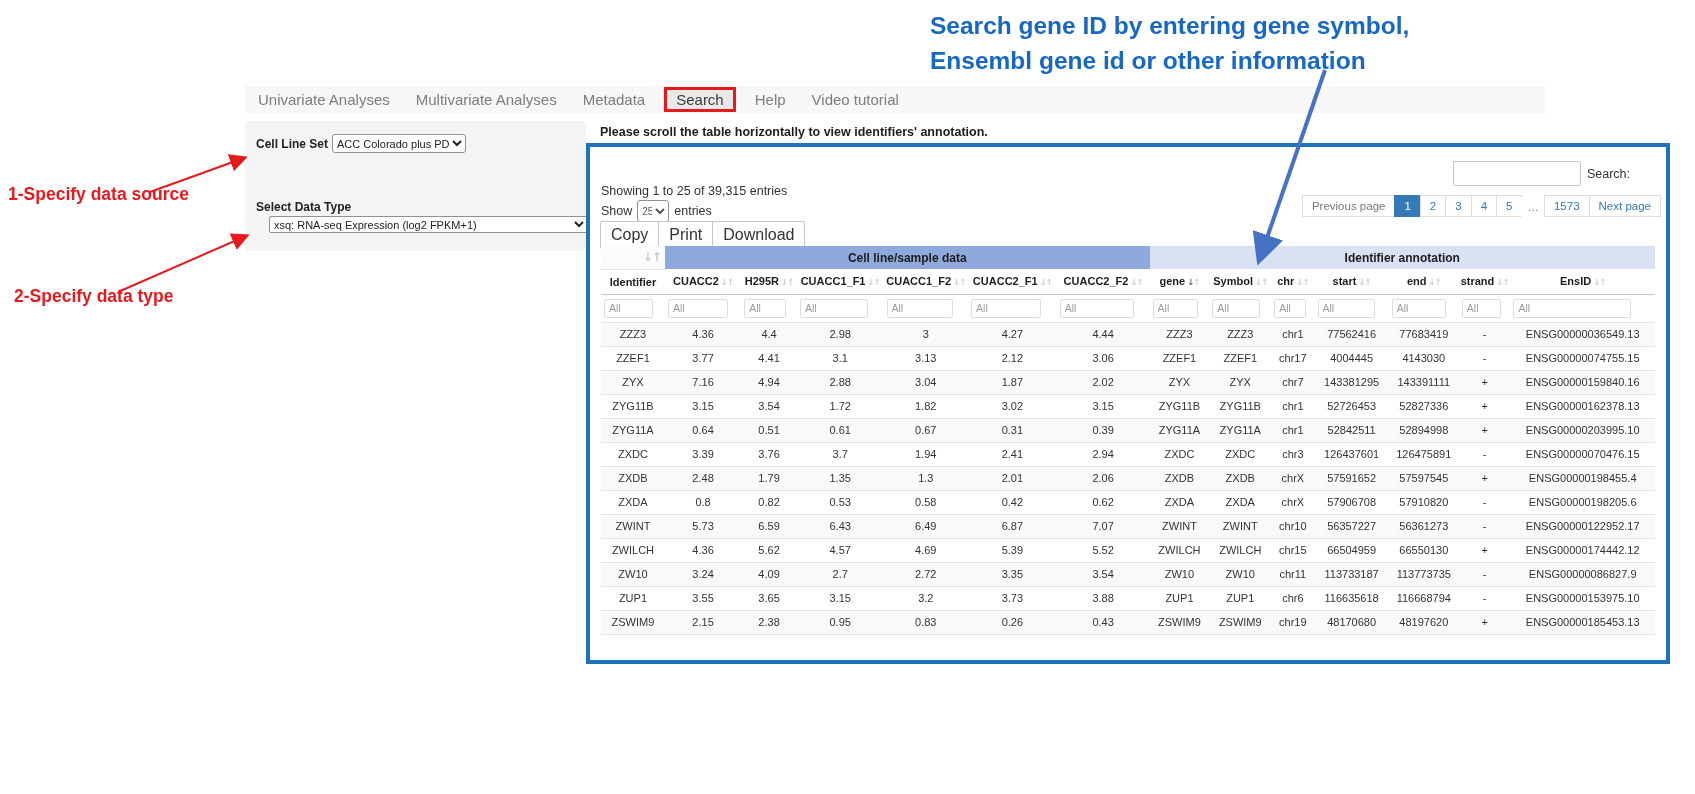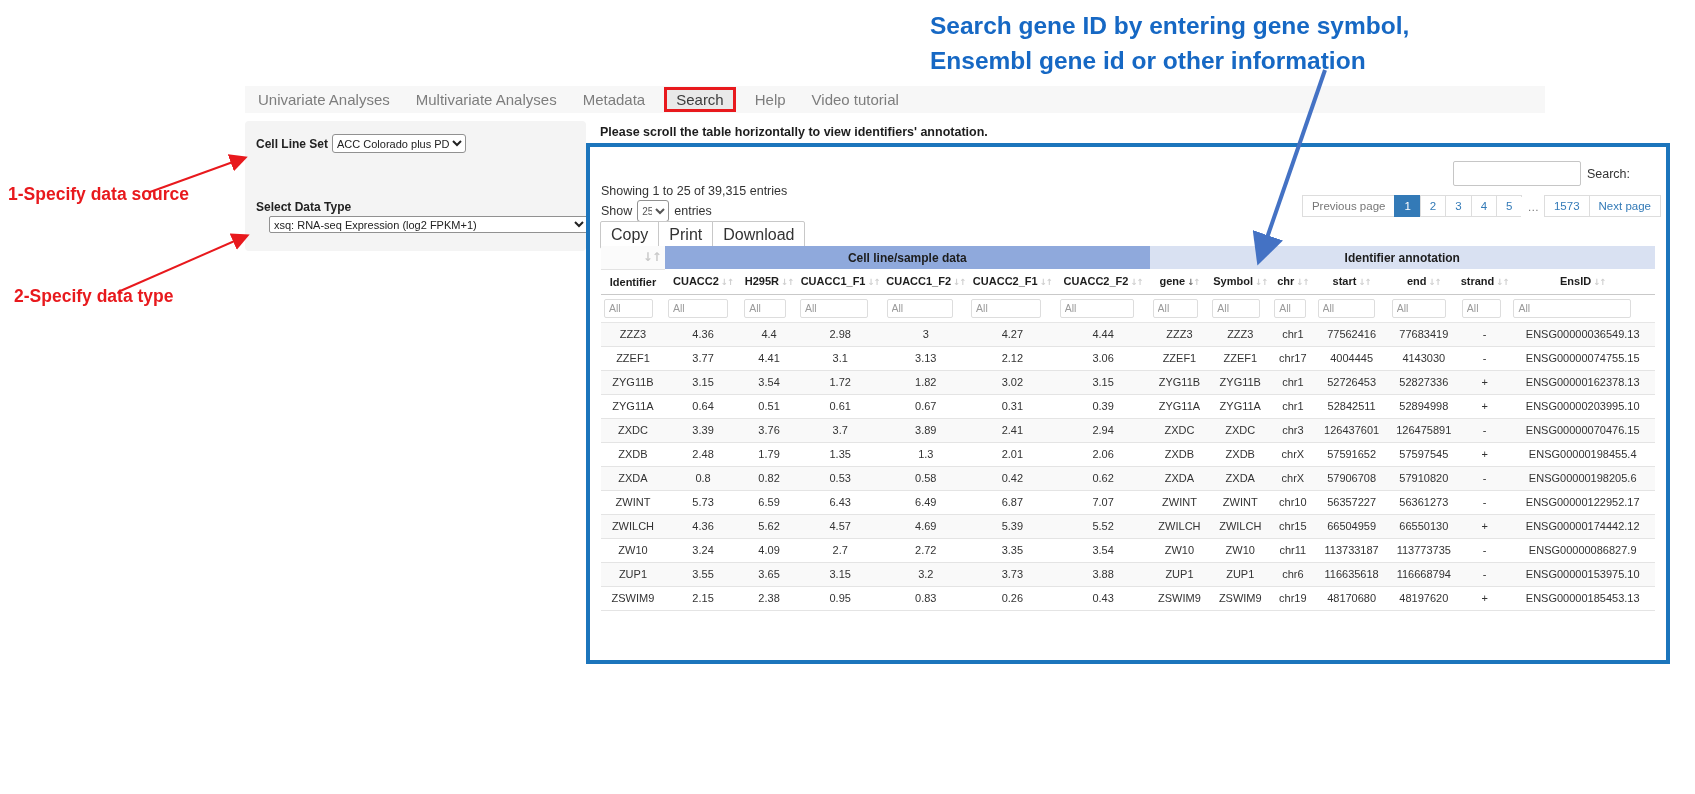--- a/index.html
+++ b/index.html
@@ -247,20 +247,36 @@
             <td>3.06</td>
             <td>ZZEF1</td>
             <td>ZZEF1</td>
             <td>chr17</td>
             <td>4004445</td>
             <td>4143030</td>
             <td>-</td>
             <td>ENSG00000074755.15</td>
           </tr>
           <tr>
+            <td>ZYX</td>
+            <td>7.16</td>
+            <td>4.94</td>
+            <td>2.88</td>
+            <td>3.04</td>
+            <td>1.87</td>
+            <td>2.02</td>
+            <td>ZYX</td>
+            <td>ZYX</td>
+            <td>chr7</td>
+            <td>143381295</td>
+            <td>143391111</td>
+            <td>+</td>
+            <td>ENSG00000159840.16</td>
+          </tr>
+          <tr>
             <td>ZYG11B</td>
             <td>3.15</td>
             <td>3.54</td>
             <td>1.72</td>
             <td>1.82</td>
             <td>3.02</td>
             <td>3.15</td>
             <td>ZYG11B</td>
             <td>ZYG11B</td>
             <td>chr1</td>
@@ -283,21 +299,21 @@
             <td>52842511</td>
             <td>52894998</td>
             <td>+</td>
             <td>ENSG00000203995.10</td>
           </tr>
           <tr>
             <td>ZXDC</td>
             <td>3.39</td>
             <td>3.76</td>
             <td>3.7</td>
-            <td>3.89</td>
+            <td>1.94</td>
             <td>2.41</td>
             <td>2.94</td>
             <td>ZXDC</td>
             <td>ZXDC</td>
             <td>chr3</td>
             <td>126437601</td>
             <td>126475891</td>
             <td>-</td>
             <td>ENSG00000070476.15</td>
           </tr>

